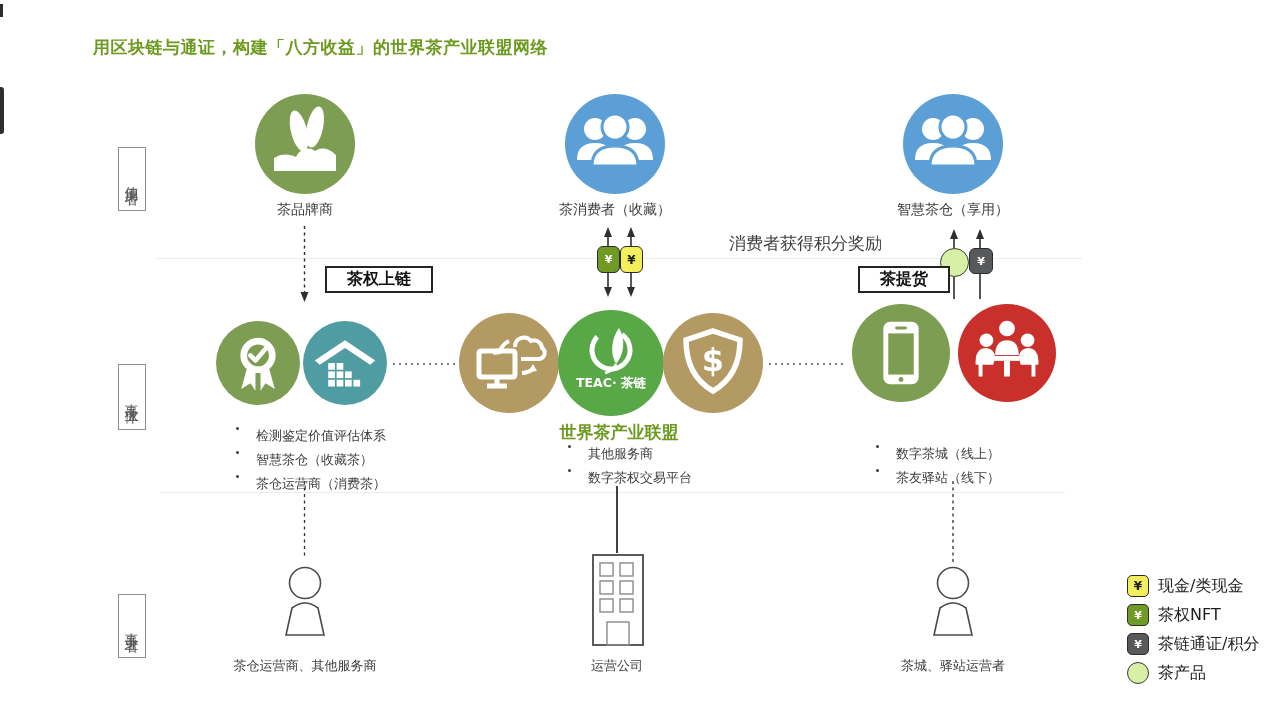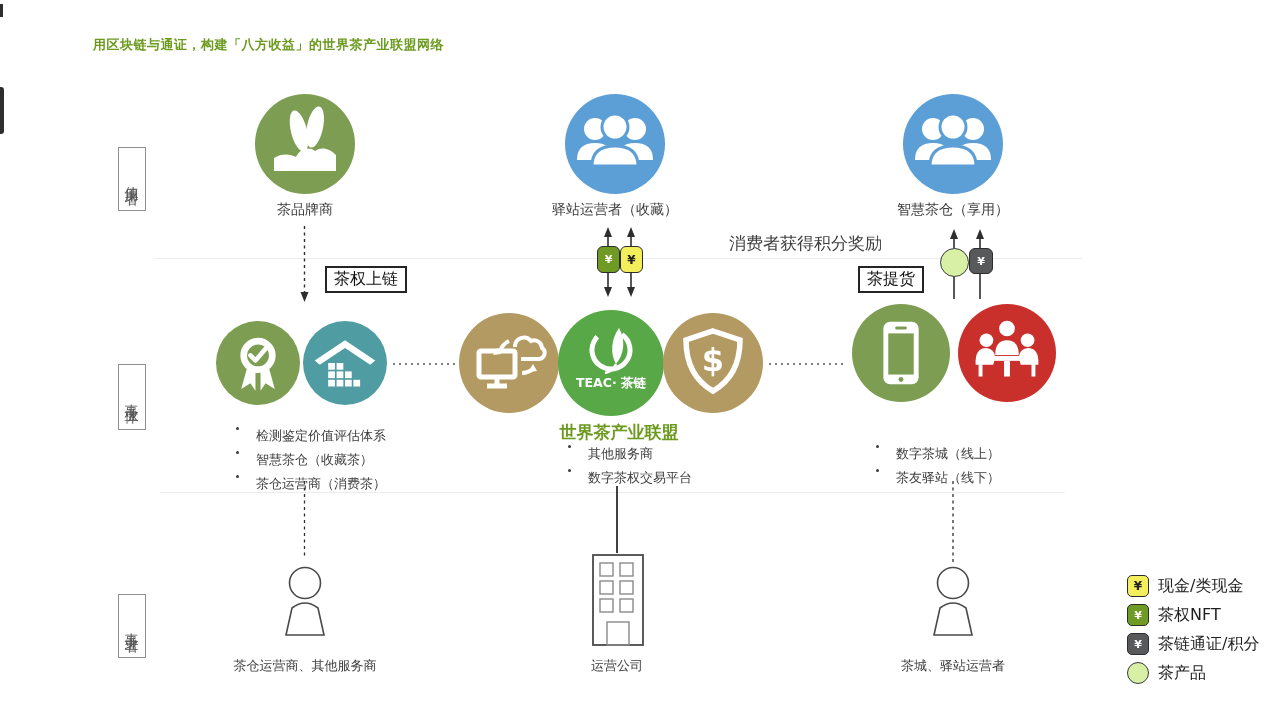--- a/index.html
+++ b/index.html
@@ -1,28 +1,28 @@
 <!DOCTYPE html>
 <html><head>
 <meta charset="utf-8">
 <style>
   html,body{margin:0;padding:0;background:#fff;font-family:"DejaVu Sans","Liberation Sans",sans-serif;}
   .stage{position:relative;width:1268px;height:711px;background:#ffffff;overflow:hidden;}
   .edge-mark{position:absolute;background:#2e2e2e;}
   .m1{left:0;top:4px;width:3px;height:13px;}
   .m2{left:0;top:87px;width:4px;height:47px;border-radius:0 3px 3px 0;}
-  .title{position:absolute;left:93px;top:36px;margin:0;font-size:13px;font-weight:bold;color:#6b9a1e;letter-spacing:.5px;}
+  .title{position:absolute;left:93px;top:36px;margin:0;font-size:17px;font-weight:bold;color:#6b9a1e;letter-spacing:.5px;}
   .vlabel{position:absolute;width:26px;border:1px solid #909090;color:#555;font-size:14px;writing-mode:vertical-rl;text-orientation:upright;display:flex;align-items:center;justify-content:center;letter-spacing:3px;background:#fff;}
   .hline{position:absolute;height:1px;background:#ececec;}
   .connectors{position:absolute;left:0;top:0;pointer-events:none;}
   .circle{position:absolute;border-radius:50%;display:flex;align-items:center;justify-content:center;}
   .circle svg{width:100%;height:100%;}
   .nlabel{position:absolute;transform:translateX(-50%);font-size:14px;color:#3d3d3d;white-space:nowrap;}
   .small-label{font-size:13px;}
-  .tag-box{position:absolute;border:2px solid #242424;background:#fff;color:#111;font-size:16px;font-weight:normal;padding:1px 7px;white-space:nowrap;z-index:6;}
+  .tag-box{position:absolute;border:2px solid #242424;background:#fff;color:#111;font-size:16px;font-weight:bold;padding:1px 20px;white-space:nowrap;z-index:6;}
   .headline{position:absolute;left:450px;top:294px;width:380px;text-align:center;font-size:37px;font-weight:bold;color:#0d0d0d;letter-spacing:1px;z-index:5;white-space:nowrap;}
   .alliance{position:absolute;transform:translateX(-50%);font-size:17px;font-weight:bold;color:#6b9a1e;white-space:nowrap;}
   .reward-note{position:absolute;font-size:17px;color:#3f3f3f;white-space:nowrap;font-family:Liberation Serif, serif;}
   .bullets{position:absolute;font-size:13px;color:#3d3d3d;}
   .bullets .li{display:flex;margin-bottom:6px;white-space:nowrap;}
   .bdot{width:3px;height:3px;border-radius:50%;background:#3d3d3d;margin-right:17px;flex:0 0 auto;}
   .token{position:absolute;display:flex;align-items:center;justify-content:center;border:1.5px solid #2c2c2c;border-radius:6px;font-weight:bold;z-index:4;}
   .tk-cash{background:#f3ee5b;color:#222;font-size:12px;}
   .tk-nft{background:#6f9b24;color:#fff;font-size:11px;}
   .tk-chain{background:#58595b;color:#fff;font-size:11px;}
@@ -100,21 +100,21 @@
     <svg viewBox="0 0 100 100">
       <circle cx="30" cy="35" r="11" fill="#fff"></circle>
         <circle cx="70" cy="35" r="11" fill="#fff"></circle>
       <path d="M12 66 q0 -17 18 -17 q18 0 18 17 z" fill="#fff"></path>
       <path d="M52 66 q0 -17 18 -17 q18 0 18 17 z" fill="#fff"></path>
       <circle cx="50" cy="33" r="13" fill="#fff" stroke="#5b9fd6" stroke-width="3"></circle>
       <path d="M27 72 q0 -20 23 -20 q23 0 23 20 z" fill="#fff" stroke="#5b9fd6" stroke-width="3"></path>
     </svg>
   </div>
   <div class="nlabel" style="left:305px;top:201px">茶品牌商</div>
-  <div class="nlabel" style="left:615px;top:201px">驿站运营者（收藏）</div>
+  <div class="nlabel" style="left:615px;top:201px">茶消费者（收藏）</div>
   <div class="nlabel" style="left:953px;top:201px">智慧茶仓（享用）</div>
 
   <div class="tag-box" style="left:325px;top:266px">茶权上链</div>
   <div class="tag-box" style="left:858px;top:266px">茶提货</div>
   <div class="reward-note" style="left:729px;top:232px">消费者获得积分奖励</div>
 
   <div class="token tk-nft" style="left:597px;top:246px;width:21px;height:25px">
       <span>¥</span>
     </div>
   <div class="token tk-cash" style="left:620px;top:246px;width:21px;height:25px">

